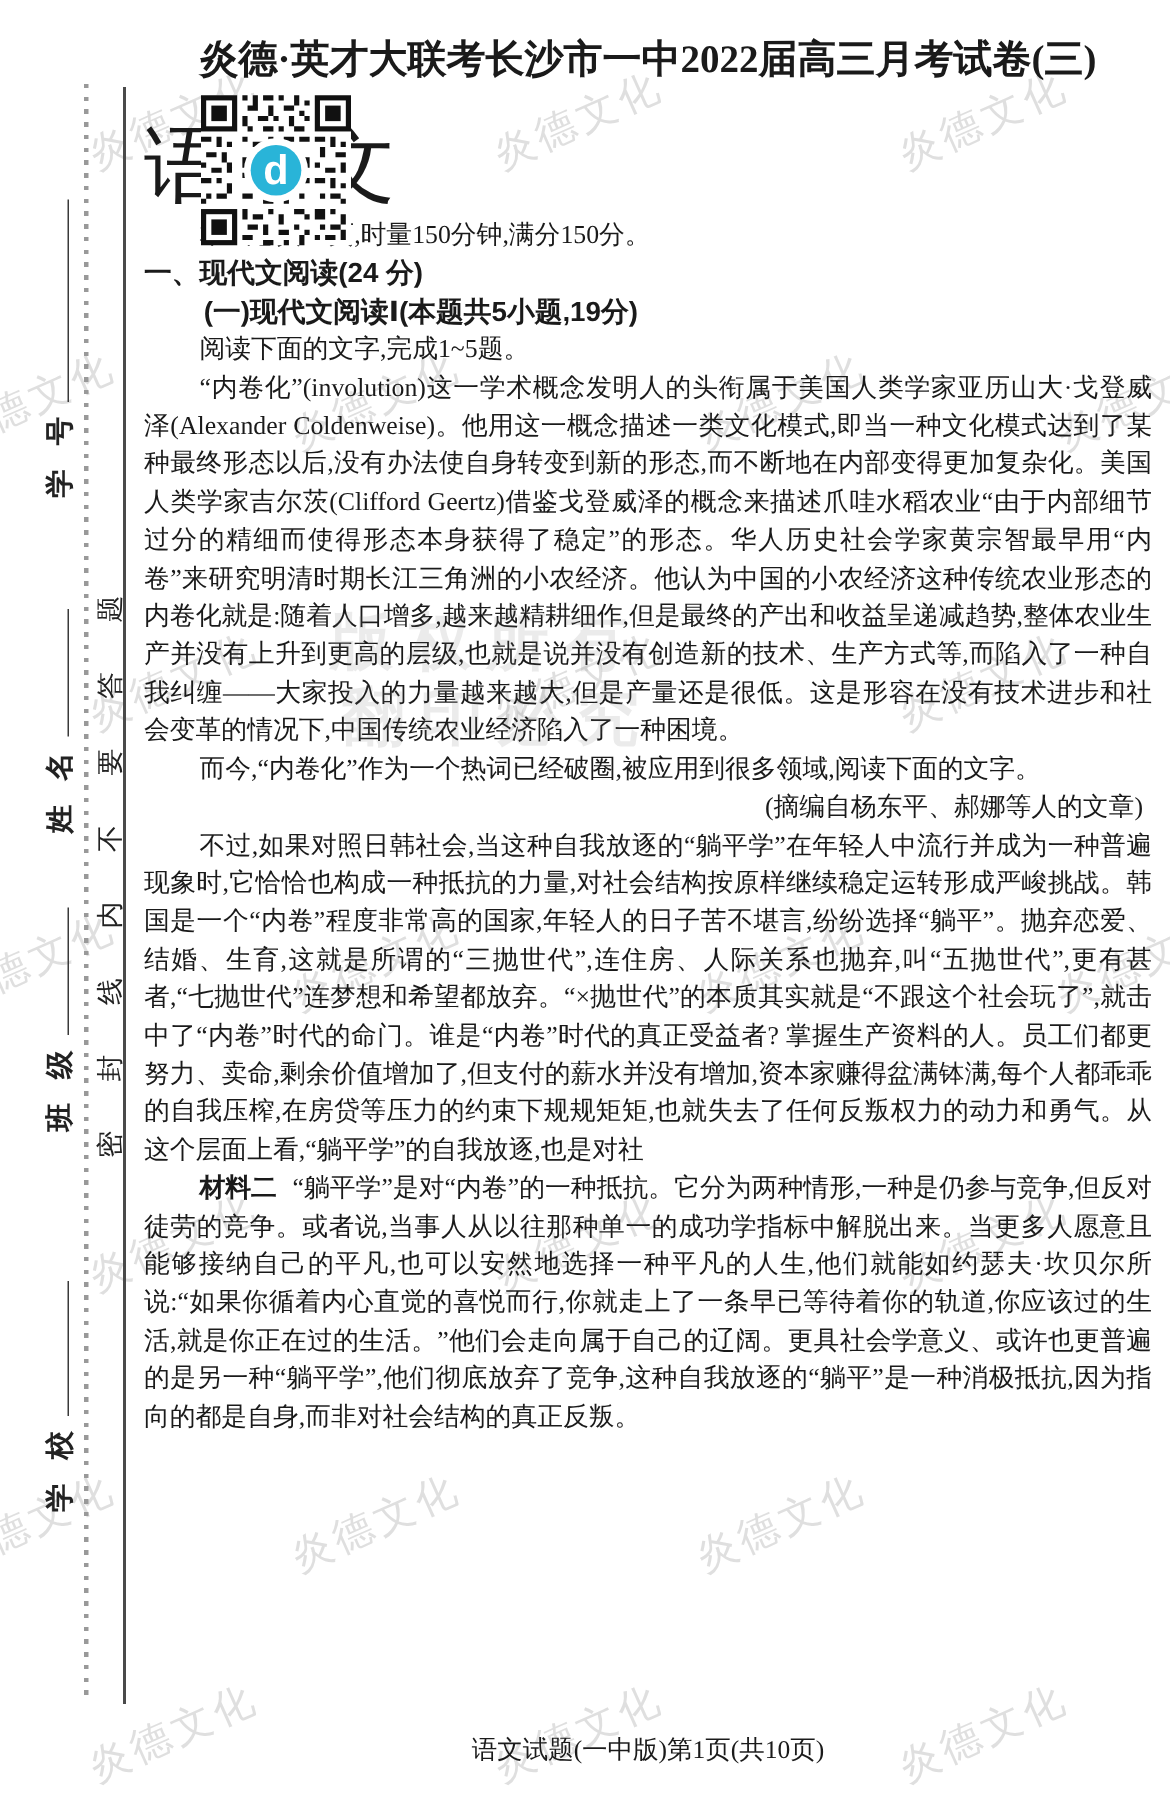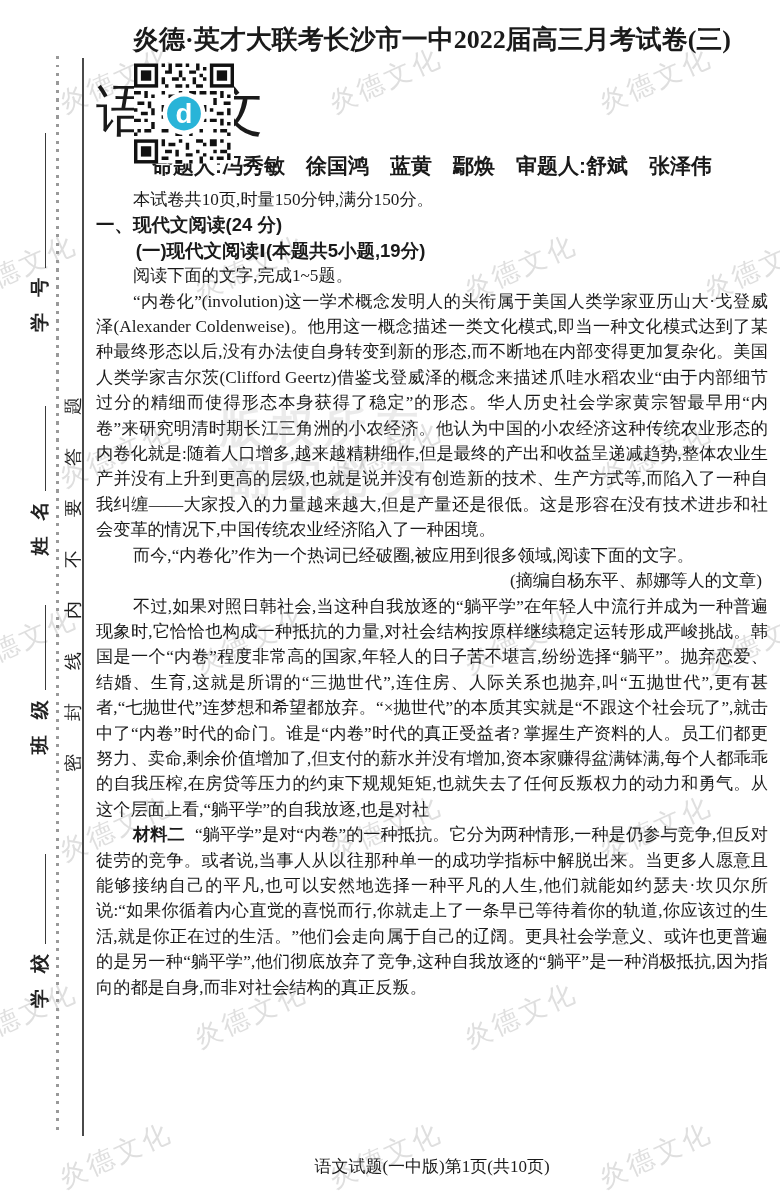--- a/index.html
+++ b/index.html
@@ -106,21 +106,20 @@
         </g>
         <path fill="#111" d="M8 0h1v1H8z M10 0h1v2h-1z M12 0h2v1h-2z M15 0h1v1h-1z M18 0h1v2h-1z M20 1h1v1h-1z M9 2h2v1H9z M13 2h1v2h-1z M16 2h2v1h-2z M19 3h1v1h-1z M8 4h1v2H8z M11 4h2v1h-2z M14 4h1v1h-1z M17 4h1v2h-1z M20 4h1v1h-1z M9 6h1v1H9z M12 6h2v1h-2z M15 6h1v1h-1z M18 6h2v1h-2z M0 8h2v1H0z M3 8h1v2H3z M5 9h1v1H5z M1 11h2v1H1z M4 11h1v2H4z M0 13h1v1H0z M2 14h2v1H2z M5 13h1v2H5z M0 16h2v1H0z M3 16h1v1H3z M5 17h1v2H5z M1 19h1v1H1z M3 19h2v1H3z M0 20h1v1H0z M22 8h2v1h-2z M25 8h1v2h-1z M27 9h1v1h-1z M23 10h1v2h-1z M26 11h2v1h-2z M22 13h1v1h-1z M24 14h2v1h-2z M27 13h1v2h-1z M22 16h2v1h-2z M25 16h1v2h-1z M27 17h1v1h-1z M23 19h1v1h-1z M25 19h2v1h-2z M27 20h1v1h-1z M8 22h1v2H8z M10 23h2v1h-2z M13 22h1v1h-1z M15 23h1v2h-1z M18 22h2v1h-2z M20 23h1v1h-1z M9 25h2v1H9z M12 25h1v2h-1z M15 26h2v1h-2z M18 25h1v1h-1z M20 26h1v1h-1z M8 27h2v1H8z M12 28h2v1h-2z M16 28h1v1h-1z M19 27h1v2h-1z M22 22h2v2h-2z M25 22h1v1h-1z M27 23h1v2h-1z M23 25h1v1h-1z M25 25h2v1h-2z M22 27h1v1h-1z M24 27h2v1h-2z M27 26h1v2h-1z M8 8h1v1H8z M10 9h2v1h-2z M19 8h2v1h-2z M8 19h2v1H8z M19 19h1v1h-1z M13 8h1v1h-1z M16 8h2v1h-2z M8 12h1v2H8z M8 15h1v1H8z M20 12h1v2h-1z M20 16h1v1h-1z M12 20h2v1h-2z M16 20h1v1h-1z"></path>
         <circle cx="14.5" cy="14.5" r="6.2" fill="#fff"></circle>
         <circle cx="14.5" cy="14.5" r="4.9" fill="#29b4d8"></circle>
         <text x="14.5" y="17.2" font-size="8" text-anchor="middle" fill="#fff" font-weight="bold" font-family="sans-serif">d</text>
       </svg>
     </div>
 
     <div class="subject">语　文</div>
 
-    <div class="authors">命题人:冯秀敏　徐国鸿　蓝黄　鄢焕　审题人:舒斌　张泽伟</div>
 
 
     <div class="cp-wm" style="left:124px;top:400px">版权所有</div>
     <div class="cp-wm" style="left:132px;top:450px">翻印必究</div>
 
     <div class="textblock">
       <p class="indent">本试卷共10页,时量150分钟,满分150分。</p>
       <p class="h-sec">一、现代文阅读(24 分)</p>
       <p class="h-sub indent">(一)现代文阅读Ⅰ(本题共5小题,19分)</p>
       <p class="indent">阅读下面的文字,完成1~5题。</p>

